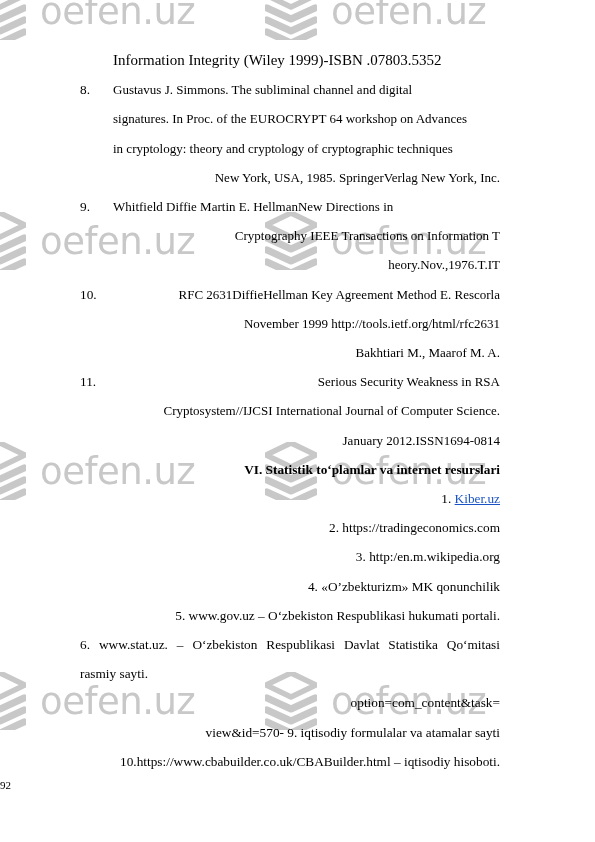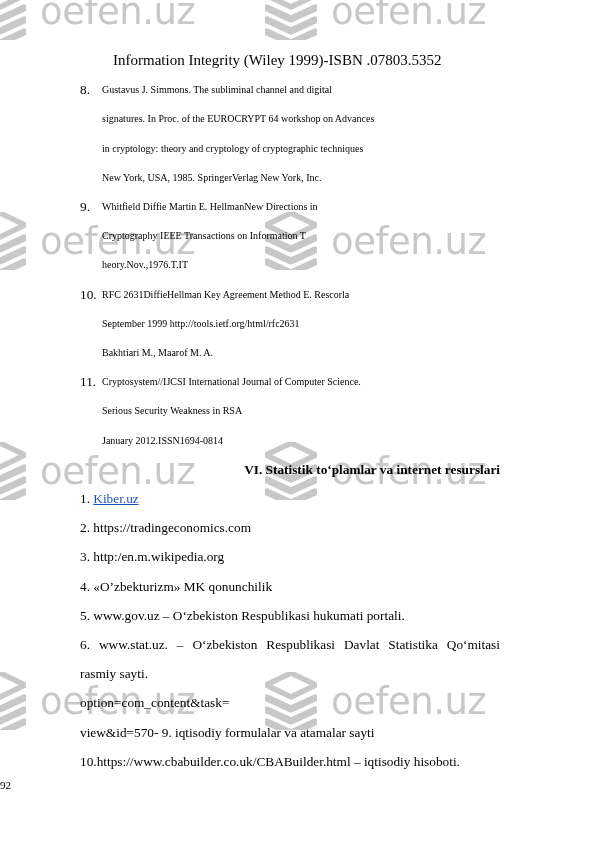--- a/index.html
+++ b/index.html
@@ -79,27 +79,27 @@
     left: 0;
     top: 0;
     width: 26px;
     text-align: left;
     font-size: 13.3px;
   }
   .ref-num.wide { width: 30px; }
 
   .ref-body {
     display: block;
-    margin-left: 22px;
+    margin-left: 33px;
     text-align: justify;
     text-justify: inter-word;
-    font-size: 10px;
-    line-height: 29.2px;
-  }
-  .ref-body.nojust { text-align: left; }
+    font-size: 13px;
+    line-height: 29.2px;
+  }
+  .ref-body.nojust { text-align: right; }
 
   .preline {
     display: block;
     margin-left: 33px;
     font-size: 15px;
     line-height: 29.2px;
   }
 
   .section-title {
     text-align: right;
@@ -112,21 +112,21 @@
   .res-list {
     margin-top: 0;
   }
   .res-item {
     display: block;
     font-size: 13.3px;
     line-height: 29.2px;
     text-align: justify;
     text-justify: inter-word;
   }
-  .res-item.nojust { text-align: left; }
+  .res-item.nojust { text-align: right; }
 
   .link {
     color: #1a53c4;
     text-decoration: underline;
   }
 
   .page-number {
     position: absolute;
     left: 0;
     top: 778px;
@@ -278,28 +278,28 @@
       <div class="ref-item">
         <span class="ref-num">9.</span>
         <span class="ref-body">Whitfield    Diffie Martin    E.    HellmanNew   Directions    in</span>
         <span class="ref-body nojust">Cryptography IEEE  Transactions  on  Information  T</span>
         <span class="ref-body nojust">heory.Nov.,1976.T.IT</span>
       </div>
 
       <div class="ref-item">
         <span class="ref-num wide">10.</span>
         <span class="ref-body nojust">RFC  2631DiffieHellman  Key  Agreement  Method  E.  Rescorla</span>
-        <span class="ref-body nojust">September 1999 http://tools.ietf.org/html/rfc2631</span>
+        <span class="ref-body nojust">November 1999 http://tools.ietf.org/html/rfc2631</span>
         <span class="ref-body nojust">Bakhtiari  M.,  Maarof  M.  A.</span>
       </div>
 
       <div class="ref-item">
         <span class="ref-num wide">11.</span>
+        <span class="ref-body nojust">Serious  Security  Weakness  in  RSA</span>
         <span class="ref-body nojust">Cryptosystem//IJCSI International Journal of Computer Science.</span>
-        <span class="ref-body nojust">Serious  Security  Weakness  in  RSA</span>
         <span class="ref-body nojust">January 2012.ISSN1694-0814</span>
       </div>
 
       <div class="section-title">VI. Statistik to‘plamlar va internet resurslari</div>
 
       <div class="res-list">
 
         <div class="res-item nojust">
           <span>1.</span>
           <a class="link" href="#">Kiber.uz</a>

